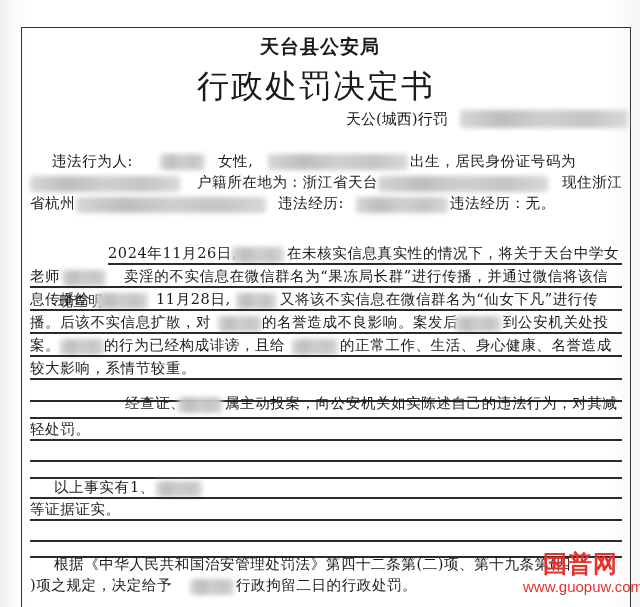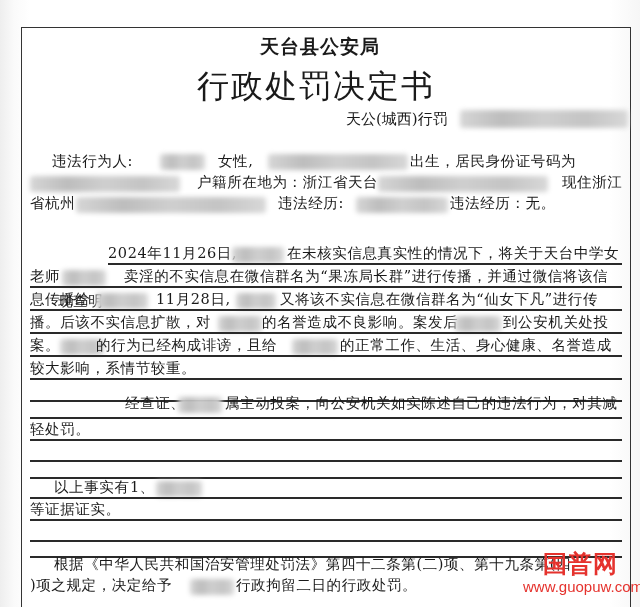--- a/index.html
+++ b/index.html
@@ -75,21 +75,21 @@
 
   <div class="line" style="left:30px;top:313px;">播。后该不实信息扩散，对</div>
   <div class="blur" style="left:218px;top:316px;width:44px;height:16px;"></div>
   <div class="line" style="left:262px;top:313px;">的名誉造成不良影响。案发后</div>
   <div class="blur" style="left:455px;top:316px;width:46px;height:16px;"></div>
   <div class="line" style="left:503px;top:313px;">到公安机关处投</div>
   <div class="rule" style="top:332px;"></div>
 
   <div class="line" style="left:30px;top:336px;">案。</div>
   <div class="blur" style="left:60px;top:339px;width:44px;height:16px;"></div>
-  <div class="line" style="left:96px;top:336px;">的行为已经构成诽谤，且给</div>
+  <div class="line" style="left:104px;top:336px;">的行为已经构成诽谤，且给</div>
   <div class="blur" style="left:292px;top:339px;width:46px;height:16px;"></div>
   <div class="line" style="left:340px;top:336px;">的正常工作、生活、身心健康、名誉造成</div>
   <div class="rule" style="top:355px;"></div>
 
   <div class="line" style="left:30px;top:359px;">较大影响，系情节较重。</div>
   <div class="rule" style="top:378px;"></div>
 
   <div class="rule" style="top:400px;"></div>
   <div class="line" style="left:112px;top:394px;margin-left:13px;">经查证、</div>
   <div class="blur" style="left:178px;top:397px;width:44px;height:16px;"></div>

